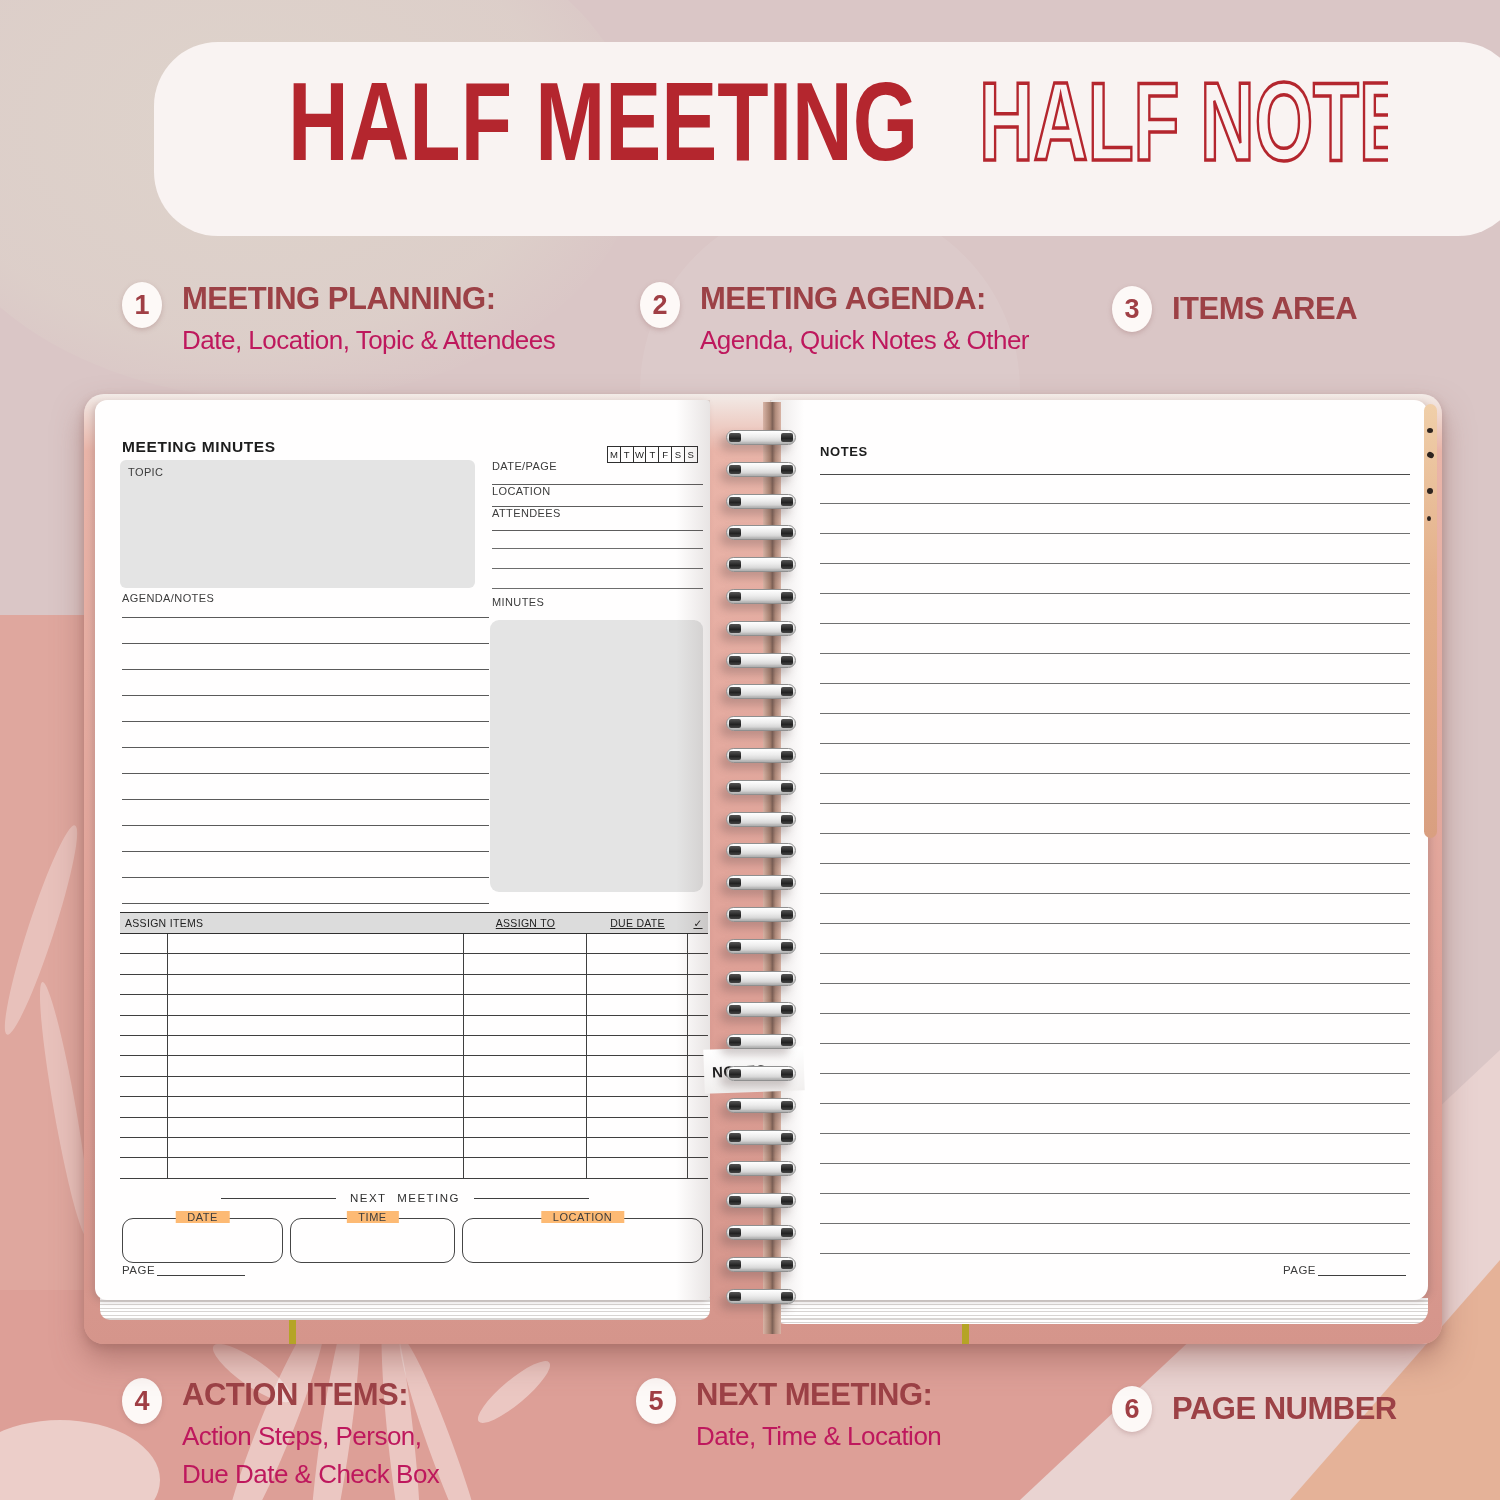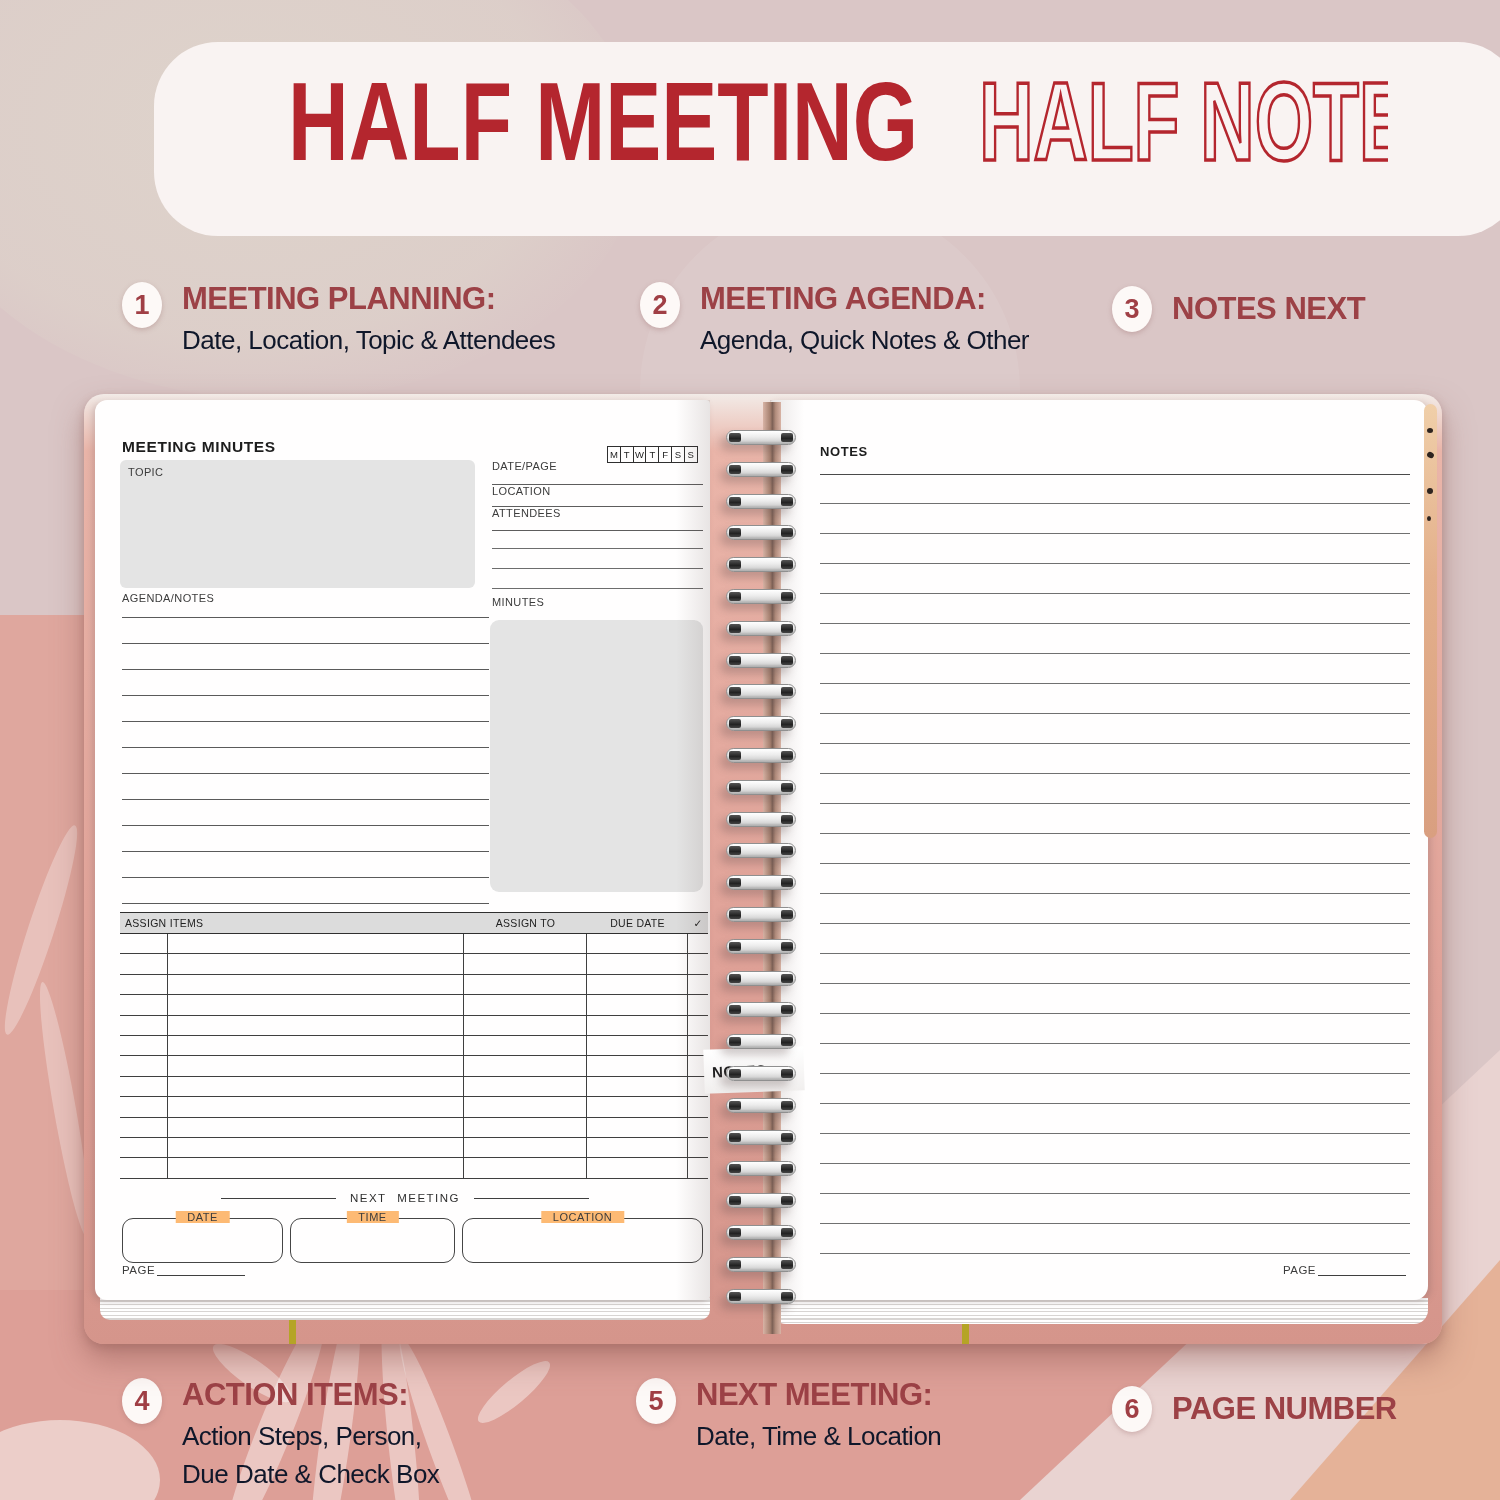--- a/index.html
+++ b/index.html
@@ -34,21 +34,21 @@
   .banner svg{display:block;}
   .t-solid{fill:#b4262e;}
   .t-outline{fill:#f9f3f2;stroke:#b4262e;stroke-width:3.5px;}
 
   
   .feature{position:absolute;display:flex;gap:20px;z-index:2;}
   .fnum{flex:none;width:40px;height:46px;border-radius:50%;background:#fdf9f7;margin-top:0px;
     display:flex;align-items:center;justify-content:center;font-weight:bold;font-size:27px;color:#a03f45;
     box-shadow:0 2px 5px rgba(155,110,110,.35);}
   .fhead{font-weight:bold;font-size:31px;color:#9c4146;letter-spacing:-.5px;line-height:1.1;}
-  .fsub{font-size:26px;color:#0f172a;letter-spacing:-.5px;line-height:1.45;white-space:pre-line;margin-top:6px;}
+  .fsub{font-size:26px;color:#be185d;letter-spacing:-.5px;line-height:1.45;white-space:pre-line;margin-top:6px;}
   .feature.solo .fhead{line-height:46px;}
   .f1{left:122px;top:282px;} .f2{left:640px;top:282px;} .f3{left:1112px;top:286px;}
   .f4{left:122px;top:1378px;} .f5{left:636px;top:1378px;} .f6{left:1112px;top:1386px;}
 
   
   .cover{position:absolute;left:84px;top:394px;width:1358px;height:950px;border-radius:20px;z-index:3;
     background:linear-gradient(180deg,#f2ebe7 0%,#eab5a9 6%,#e0a298 60%,#d5958b 100%);
     box-shadow:0 16px 30px rgba(145,92,86,.5),0 4px 8px rgba(145,92,86,.35);}
   .bookmark{position:absolute;width:7px;background:#b5a426;z-index:4;}
   .bm1{left:289px;top:1318px;height:26px;}
@@ -105,21 +105,21 @@
   .sec-label{position:absolute;left:27px;top:192px;font-size:11px;color:#3c3c3c;letter-spacing:.4px;}
   .agline{position:absolute;left:27px;width:367px;border-bottom:1.1px solid #5a5a5a;height:0;}
   .others-label{position:absolute;left:397px;top:196px;font-size:11px;color:#3c3c3c;letter-spacing:.4px;}
   .others-box{position:absolute;left:395px;top:220px;width:213px;height:272px;background:#e4e4e4;border-radius:9px;}
 
   .atable{position:absolute;left:25px;top:512px;width:588px;}
   .atable-head{display:grid;grid-template-columns:48px 296px 123px 101px 20px;height:22px;
     background:#dcdcdc;border-top:1.6px solid #2f2f2f;border-bottom:1.6px solid #2f2f2f;
     font-size:10.5px;color:#222;letter-spacing:.3px;align-items:center;}
   .atable-head .h0{grid-column:1/3;padding-left:5px;}
-  .atable-head .hc{text-align:center;}
+  .atable-head .hc{text-align:center;text-decoration:underline;}
   .arow{display:grid;grid-template-columns:48px 296px 123px 101px 20px;height:20.4px;border-bottom:1px solid #3f3f3f;}
   .acell{display:block;}
   .acell.c0,.acell.c1,.acell.c2,.acell.c3{border-right:1px solid #3f3f3f;}
 
   .next-meeting{position:absolute;left:110px;top:792px;width:400px;display:flex;align-items:center;justify-content:center;gap:14px;}
   .nm-line{flex:none;width:115px;border-top:1.3px solid #3f3f3f;height:0;}
   .nm-label{font-size:11.5px;color:#2f2f2f;letter-spacing:1.5px;word-spacing:6px;}
   .nm-box{position:absolute;top:818px;height:45px;border:1.6px solid #454545;border-radius:11px;}
   .nm-box .legend{position:absolute;top:-8px;left:50%;transform:translateX(-50%);background:#fdba74;
     padding:0 12px;font-size:11px;color:#3c3c3c;letter-spacing:.5px;white-space:nowrap;}
@@ -180,21 +180,21 @@
     <div>
       <div class="fhead">MEETING AGENDA:</div>
       <div class="fsub">Agenda, Quick Notes &amp; Other</div>
     </div>
   </div>
   <div class="feature f3 solo">
     <span class="fnum">
         <span>3</span>
       </span>
     <div>
-      <div class="fhead">NOTES NEXT</div>
+      <div class="fhead">ITEMS AREA</div>
     </div>
   </div>
   <div class="feature f4">
     <span class="fnum">
         <span>4</span>
       </span>
     <div>
       <div class="fhead">ACTION ITEMS:</div>
       <div class="fsub">Action Steps, Person,
 Due Date &amp; Check Box</div>

